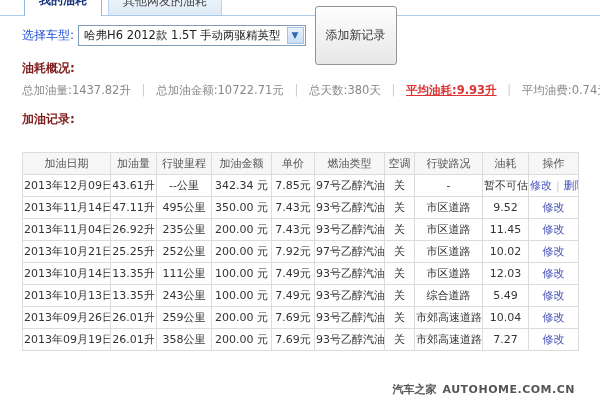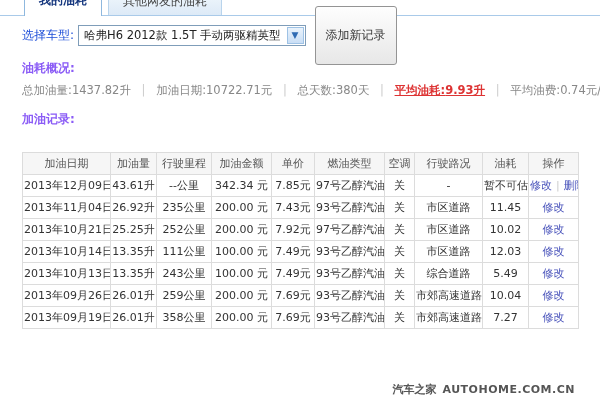--- a/index.html
+++ b/index.html
@@ -32,21 +32,21 @@
     background:linear-gradient(#eaf3fc,#c9def5); border:1px solid #9ec2e5;
     display:flex; align-items:center; justify-content:center;
     color:#2f6bb3; font-size:9px; line-height:1;
   }
   .add-btn {
     margin-left:9px; padding:20px 10px; font-size:12px; color:#333;
     border:1px solid #949494; border-radius:3px;
     background:linear-gradient(#fefefe,#e7e7e7); cursor:pointer; white-space:nowrap;
     font-family:"DejaVu Sans","Liberation Sans",sans-serif;
   }
-  .section-title { margin-top:13px; font-weight:bold; color:#8b5cf6; }
+  .section-title { margin-top:13px; font-weight:bold; color:#7f1d1d; }
   .summary-line { margin-top:6px; color:#888; font-size:11.5px; white-space:nowrap; }
   .sum-item .lbl, .sum-item .val { color:#888; }
   .sum-item.red .lbl, .sum-item.red .val { color:#dd3333; font-weight:bold;text-decoration:underline; }
   .sep { color:#cccccc; margin:0 7px; }
   
   table.records { margin-top:24px; border-collapse:collapse; table-layout:fixed; width:556px; font-size:11px; }
   table.records th, table.records td {
     border:1px solid #dcdcdc; text-align:center; padding:3px 1px;
     height:22px; overflow:hidden; white-space:nowrap;
   }
@@ -76,21 +76,21 @@
       <span class="arrowbox">▼</span>
     </div>
     <button class="add-btn">添加新记录</button>
   </div>
 
   <div class="section-title">油耗概况:</div>
 
   <div class="summary-line">
     <span class="sum-item"><span class="lbl">总加油量:</span><span class="val">1437.82升</span></span>
     <span class="sep">|</span>
-    <span class="sum-item"><span class="lbl">加油日期:</span><span class="val">10722.71元</span></span>
+    <span class="sum-item"><span class="lbl">总加油金额:</span><span class="val">10722.71元</span></span>
     <span class="sep">|</span>
     <span class="sum-item"><span class="lbl">总天数:</span><span class="val">380天</span></span>
     <span class="sep">|</span>
     <span class="sum-item red"><span class="lbl">平均油耗:</span><span class="val">9.93升</span></span>
     <span class="sep">|</span>
     <span class="sum-item"><span class="lbl">平均油费:</span><span class="val">0.74元/公里</span></span>
   </div>
 
   <div class="section-title">加油记录:</div>
 
@@ -128,20 +128,32 @@
           <td>--公里</td>
           <td>342.34 元</td>
           <td>7.85元</td>
           <td>97号乙醇汽油</td>
           <td>关</td>
           <td>-</td>
           <td>暂不可估</td>
           <td><span class="oplink">修改</span><span class="opsep">|</span><span class="oplink">删除</span></td>
         </tr>
         <tr>
+          <td>2013年11月14日</td>
+          <td>47.11升</td>
+          <td>495公里</td>
+          <td>350.00 元</td>
+          <td>7.43元</td>
+          <td>93号乙醇汽油</td>
+          <td>关</td>
+          <td>市区道路</td>
+          <td>9.52</td>
+          <td><span class="oplink">修改</span></td>
+        </tr>
+        <tr>
           <td>2013年11月04日</td>
           <td>26.92升</td>
           <td>235公里</td>
           <td>200.00 元</td>
           <td>7.43元</td>
           <td>93号乙醇汽油</td>
           <td>关</td>
           <td>市区道路</td>
           <td>11.45</td>
           <td><span class="oplink">修改</span></td>

